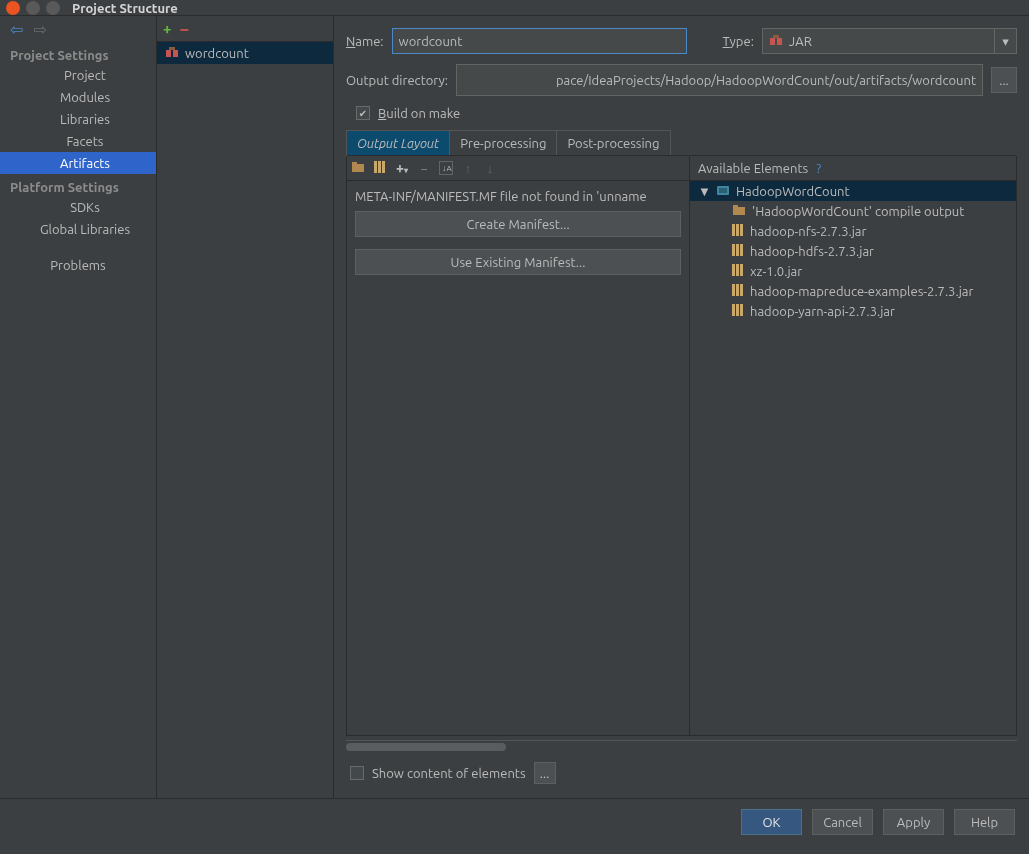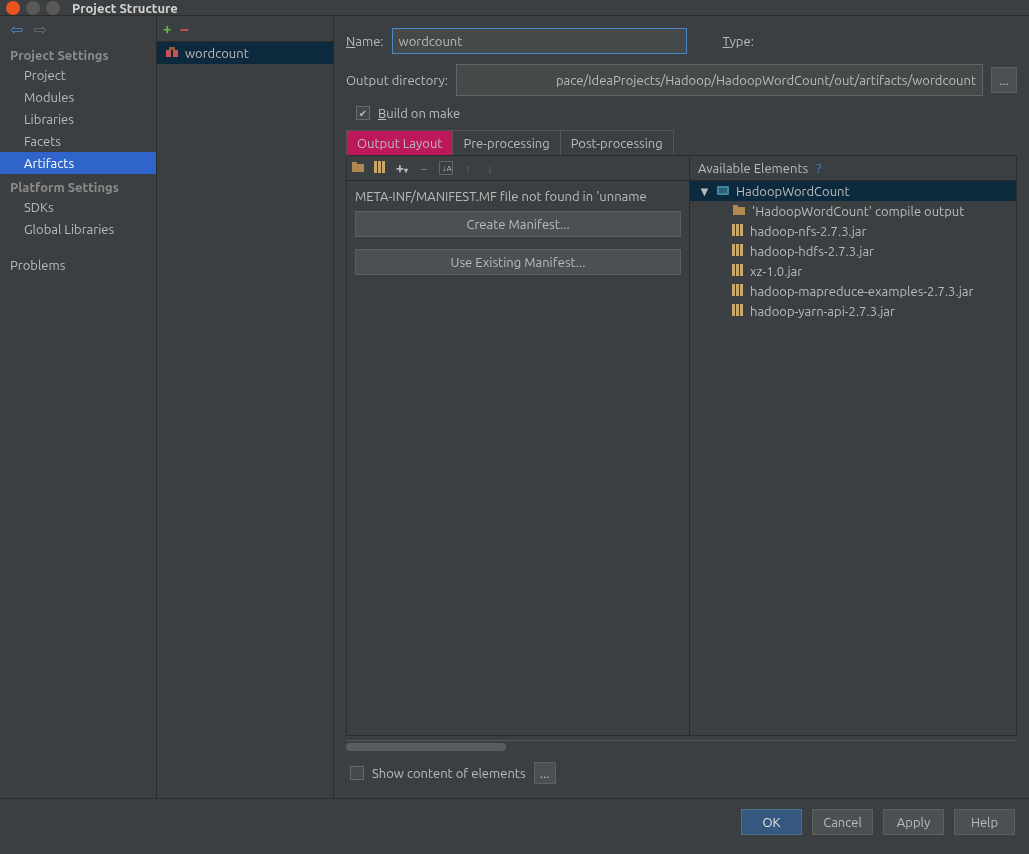--- a/index.html
+++ b/index.html
@@ -15,21 +15,21 @@
 
 .content { display: flex; height: 782px; }
 
 
 .sidebar { width: 157px; background: #3c3f41; border-right: 1px solid #2b2b2b; }
 .nav-arrows { height: 26px; display: flex; align-items: center; padding: 0 10px; gap: 10px; }
 .arrow { font-size: 16px; }
 .arrow.left { color: #4a88c7; }
 .arrow.right { color: #6a6a6a; }
 .section-head { color: #8c8c8c; font-weight: bold; padding: 6px 10px 2px 10px; }
-.nav-item { padding: 4px 10px 4px 24px; color: #bbbbbb; cursor: default; }
+.nav-item { padding: 4px 10px 4px 24px; color: #bbbbbb; cursor: default; text-align: center; }
 .nav-item.selected { background: #2f65ca; color: #fff; }
 
 
 .midlist { width: 177px; background: #3c3f41; border-right: 1px solid #2b2b2b; }
 .mid-toolbar { height: 26px; display: flex; align-items: center; padding: 0 6px; gap: 8px; border-bottom: 1px solid #2b2b2b; }
 .t-plus { color: #62b543; font-size: 15px; font-weight: bold; }
 .t-minus { color: #c75450; font-size: 17px; font-weight: bold; }
 .mid-item { padding: 4px 8px; display: flex; align-items: center; gap: 6px; background: #0d293e; color: #bbbbbb; }
 .mid-item.sel { background: #0d293e; }
 
@@ -45,21 +45,21 @@
 .input-name { width: 295px; height: 26px; background: #45494a; border: 1px solid #4a88c7; color: #bbbbbb; padding: 0 6px; outline: none; }
 .input-out { flex: 1; height: 32px; background: #45494a; border: 1px solid #646464; color: #bbbbbb; padding: 0 6px; text-align: right; overflow: hidden; }
 .dropdown { flex: 1; height: 26px; background: #45494a; border: 1px solid #646464; display: flex; align-items: center; padding: 0 6px; gap: 6px; position: relative; }
 .dropdown .dd-arrow { position: absolute; right: 0; top: 0; width: 22px; height: 24px; border-left: 1px solid #646464; display: flex; align-items: center; justify-content: center; color: #bbbbbb; }
 .browse-btn { width: 26px; height: 26px; background: #4c5052; border: 1px solid #5e6060; display: flex; align-items: center; justify-content: center; color: #bbbbbb; }
 .checkbox { width: 14px; height: 14px; background: #43494a; border: 1px solid #6a6a6a; display: inline-flex; align-items: center; justify-content: center; color: #bbbbbb; font-size: 10px; }
 
 
 .tabs { display: flex; border: 1px solid #555; background: #3c3f41; width: fit-content; }
 .tab { padding: 5px 10px; color: #bbbbbb; border-right: 1px solid #555; }
-.tab.active { background: #be185d; }
+.tab.active { background: #0c4a6e; font-style: italic; }
 .tab:last-child { border-right: none; }
 
 
 .small-tb { height: 26px; display: flex; align-items: center; gap: 8px; padding: 2px 4px; border-bottom: 1px solid #2b2b2b; border-top: 1px solid #2b2b2b; margin-top: -1px; }
 .tb-ico { width: 14px; text-align: center; color: #bbbbbb; }
 
 
 .splitarea { display: flex; border: 1px solid #2b2b2b; border-top: none; flex: 1; min-height: 0; }
 .leftcol { width: 343px; display: flex; flex-direction: column; border-right: 1px solid #2b2b2b; }
 .tree { flex: 1; background: #3c3f41; }
@@ -131,20 +131,31 @@
       <span>wordcount</span>
     </div>
   </div>
 
   <div class="rightpanel">
     <div class="formrow">
       <span class="lbl"><span class="underline">N</span><span>ame:</span></span>
       <input class="input-name" value="wordcount" style="">
       <span style="width:20px"></span>
       <span class="lbl"><span class="underline">T</span>ype:</span>
+      <div class="dropdown">
+        <span class="icon-artifact">
+          <svg width="14" height="14">
+              <rect x="1" y="4" width="5" height="7" fill="#c75450"></rect>
+              <rect x="8" y="4" width="5" height="7" fill="#c75450"></rect>
+              <rect x="4" y="1" width="6" height="3" fill="#8a5b3c"></rect>
+            </svg>
+        </span>
+        <span>JAR</span>
+        <span class="dd-arrow">▾</span>
+      </div>
     </div>
 
     <div class="formrow">
       <span class="lbl">Output directory:</span>
       <input class="input-out" value="pace/IdeaProjects/Hadoop/HadoopWordCount/out/artifacts/wordcount" style="">
       <div class="browse-btn">...</div>
     </div>
 
     <div class="formrow" style="padding-left:10px">
       <span class="checkbox">✔</span>

